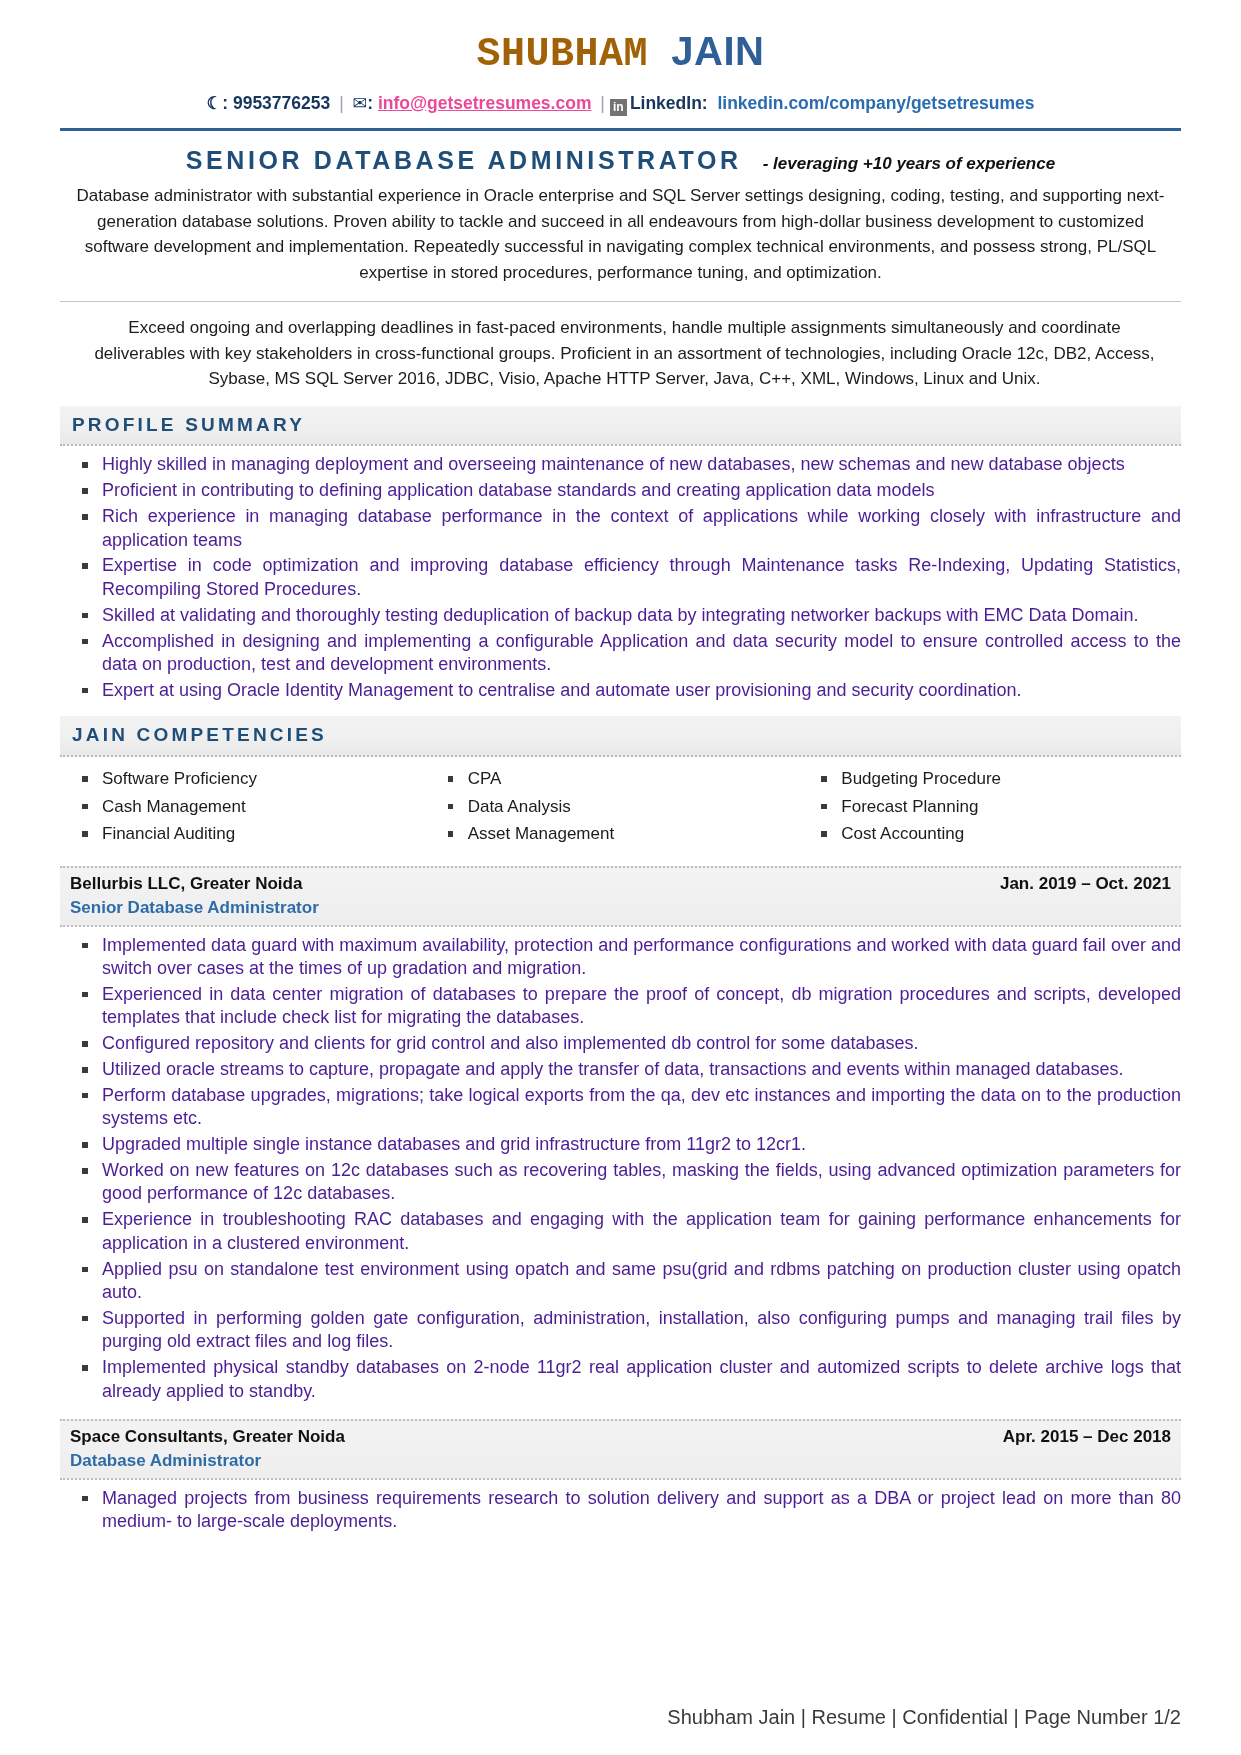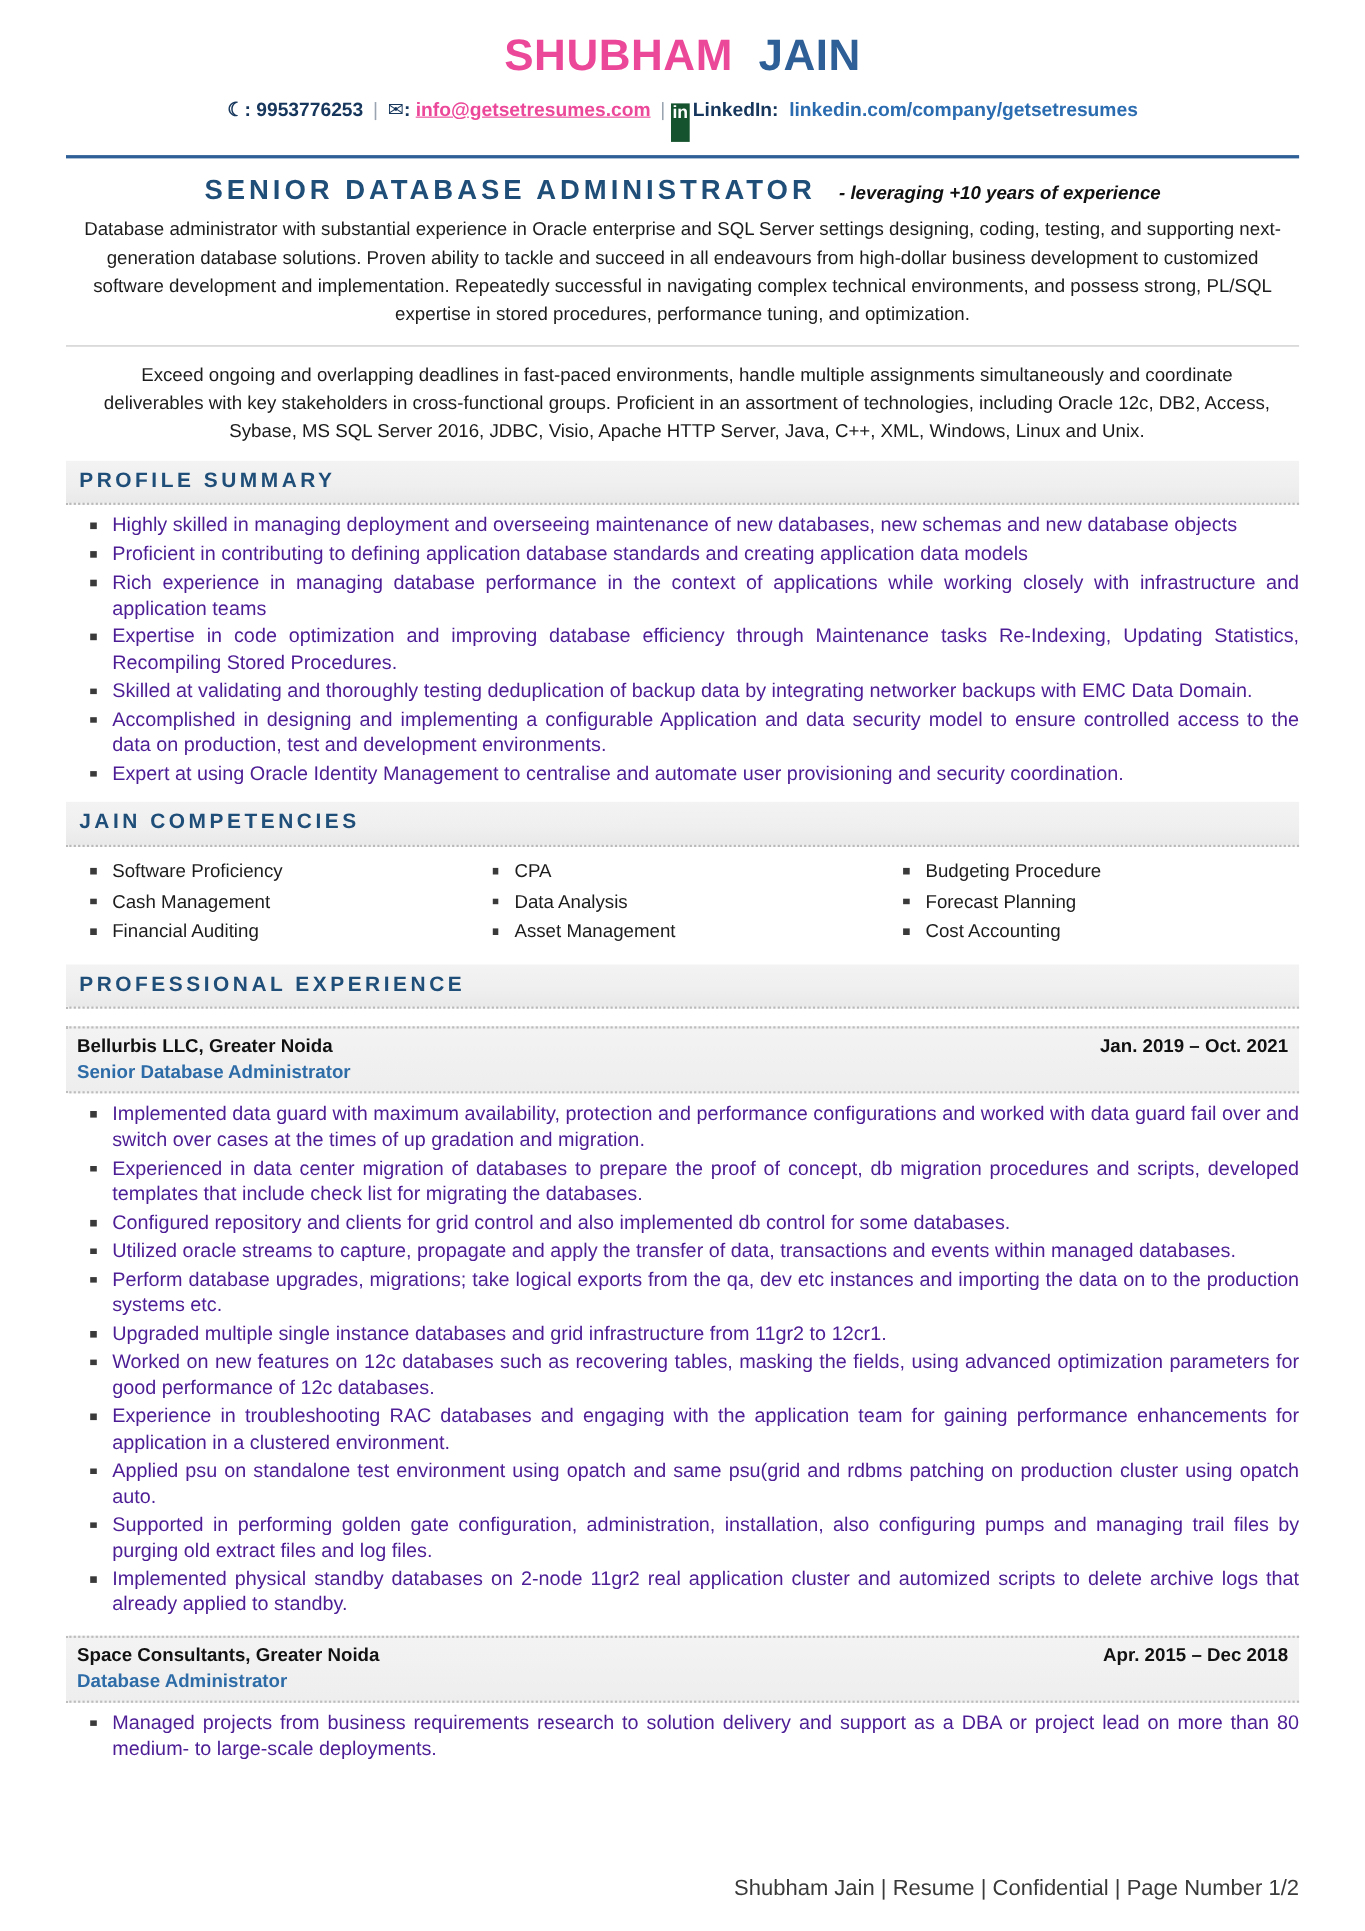--- a/index.html
+++ b/index.html
@@ -25,21 +25,21 @@
   
   .name-line {
     text-align: center;
     font-size: 40px;
     font-weight: bold;
     letter-spacing: 0.5px;
     line-height: 1.15;
     margin-top: 14px;
     color: #000000;
   }
-  .name-first { color: #ec4899; }
+  .name-first { color: #a16207; font-family: Liberation Mono, monospace; }
   .name-last  { color: #2e5f96; }
 
   .contact-line {
     text-align: center;
     font-size: 17.5px;
     font-weight: bold;
     color: #16365c;
     margin-top: 14px;
     line-height: 1.3;
     white-space: nowrap;
@@ -58,24 +58,24 @@
     font-weight: normal;
     padding: 0 4px;
   }
   .mail-glyph {
     font-weight: normal;
     color: #16365c;
   }
   .in-badge {
     display: inline-block;
     width: 17px;
-    height: 35px;
-    background: #14532d;
+    height: 17px;
+    background: #737373;
     color: #ffffff;
-    font-size: 16px;
+    font-size: 12px;
     font-weight: bold;
     line-height: 17px;
     text-align: center;
     vertical-align: -2px;
     margin: 0 3px 0 1px;
     font-family: "Liberation Sans", sans-serif;
   }
 
   .rule-thick {
     border-top: 3px solid #2e5f96;
@@ -295,23 +295,20 @@
       <div class="cc-item">Data Analysis</div>
       <div class="cc-item">Asset Management</div>
     </div>
     <div class="cc-col-3">
       <div class="cc-item">Budgeting Procedure</div>
       <div class="cc-item">Forecast Planning</div>
       <div class="cc-item">Cost Accounting</div>
     </div>
   </div>
 
-  <div class="section-bar">
-    <div class="sec-title">PROFESSIONAL EXPERIENCE</div>
-  </div>
 
   <div class="job-head">
     <div class="job-row">
       <span class="job-company">Bellurbis LLC, Greater Noida</span>
       <span class="job-dates">Jan. 2019 – Oct. 2021</span>
     </div>
     <div class="job-role">Senior Database Administrator</div>
   </div>
   <div class="job-body">
     <ul class="bullets justify">

